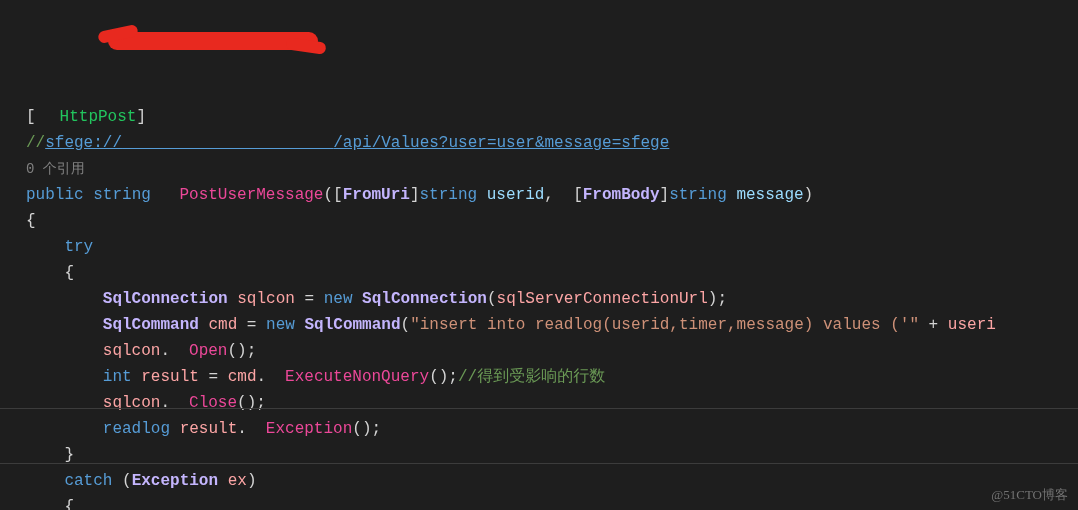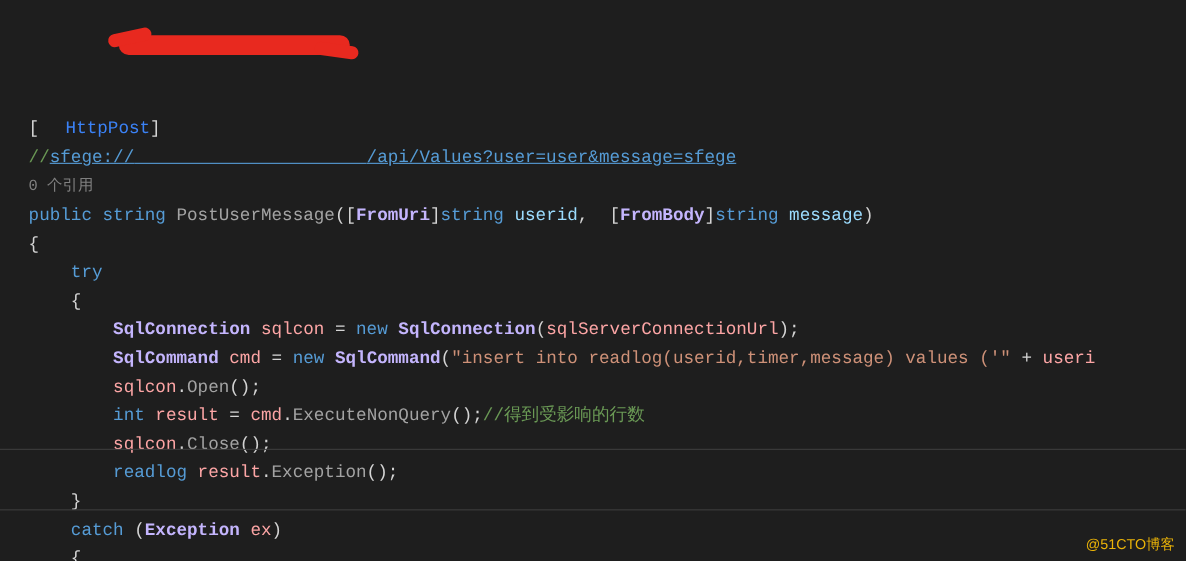--- a/index.html
+++ b/index.html
@@ -8,27 +8,27 @@
     font-family:Consolas,"Courier New",monospace;
     font-size:16px;
     color:#d4d4d4;
     white-space:pre;
     overflow:hidden;
     width:1078px;
     height:510px;
     position:relative;
   }
   .code{padding:6px 0 0 26px;line-height:26px;position:relative;}
-  .attr{color:#3b82f6;padding-left:24px;}
+  .attr{color:#22c55e;padding-left:24px;}
   .comment{color:#6a9955;}
   .url{color:#569cd6;text-decoration:underline;}
   .ref{color:#808080;font-size:14px;font-family:Liberation Mono, monospace;}
   .kw{color:#569cd6;}
   .type{color:#c4b5fd;font-weight:bold;}
-  .method{color:#a3a3a3;}
+  .method{color:#ec4899;margin-left:19px;}
   .param{color:#9cdcfe;margin-top:44px;}
   .str{color:#ce9178;}
   .loc{color:#fca5a5;}
   .punct{color:#d4d4d4;}
   .redact{
     position:absolute;
     left:108px;
     top:32px;
     width:210px;
     height:18px;
@@ -49,23 +49,23 @@
     top:408px;
     height:54px;
     border-top:1px solid #3c3c3c;
     border-bottom:1px solid #3c3c3c;
     pointer-events:none;
   }
   .watermark{
     position:absolute;
     right:10px;
     bottom:6px;
-    color:#eab308;
+    color:#737373;
     font-size:13px;
-    font-family:Liberation Sans, sans-serif;
+    font-family:Liberation Serif, serif;
   }
 </style>
 </head>
 <body>
 
 
 
 <div class="code">
 <span class="punct">[</span><span class="attr">HttpPost</span><span class="punct">]</span>
 <span class="comment"><span>//</span></span><span class="url"><span>sfege://</span><span>                      </span><span>/api/Values?user=user&amp;message=sfege</span></span>

